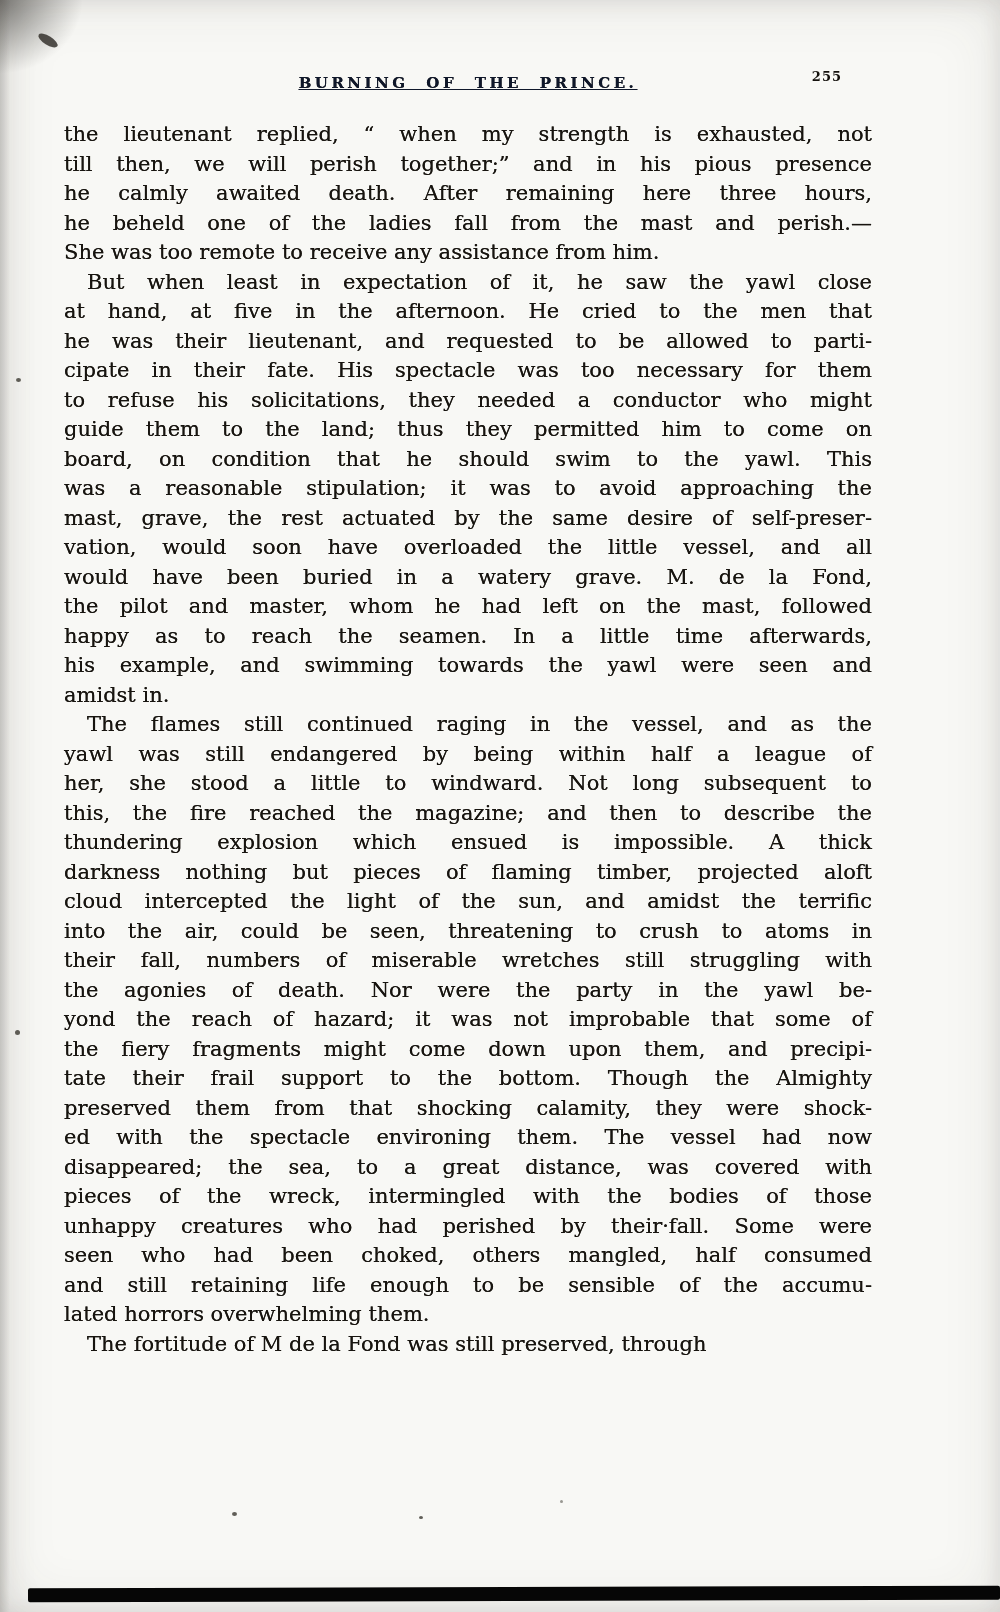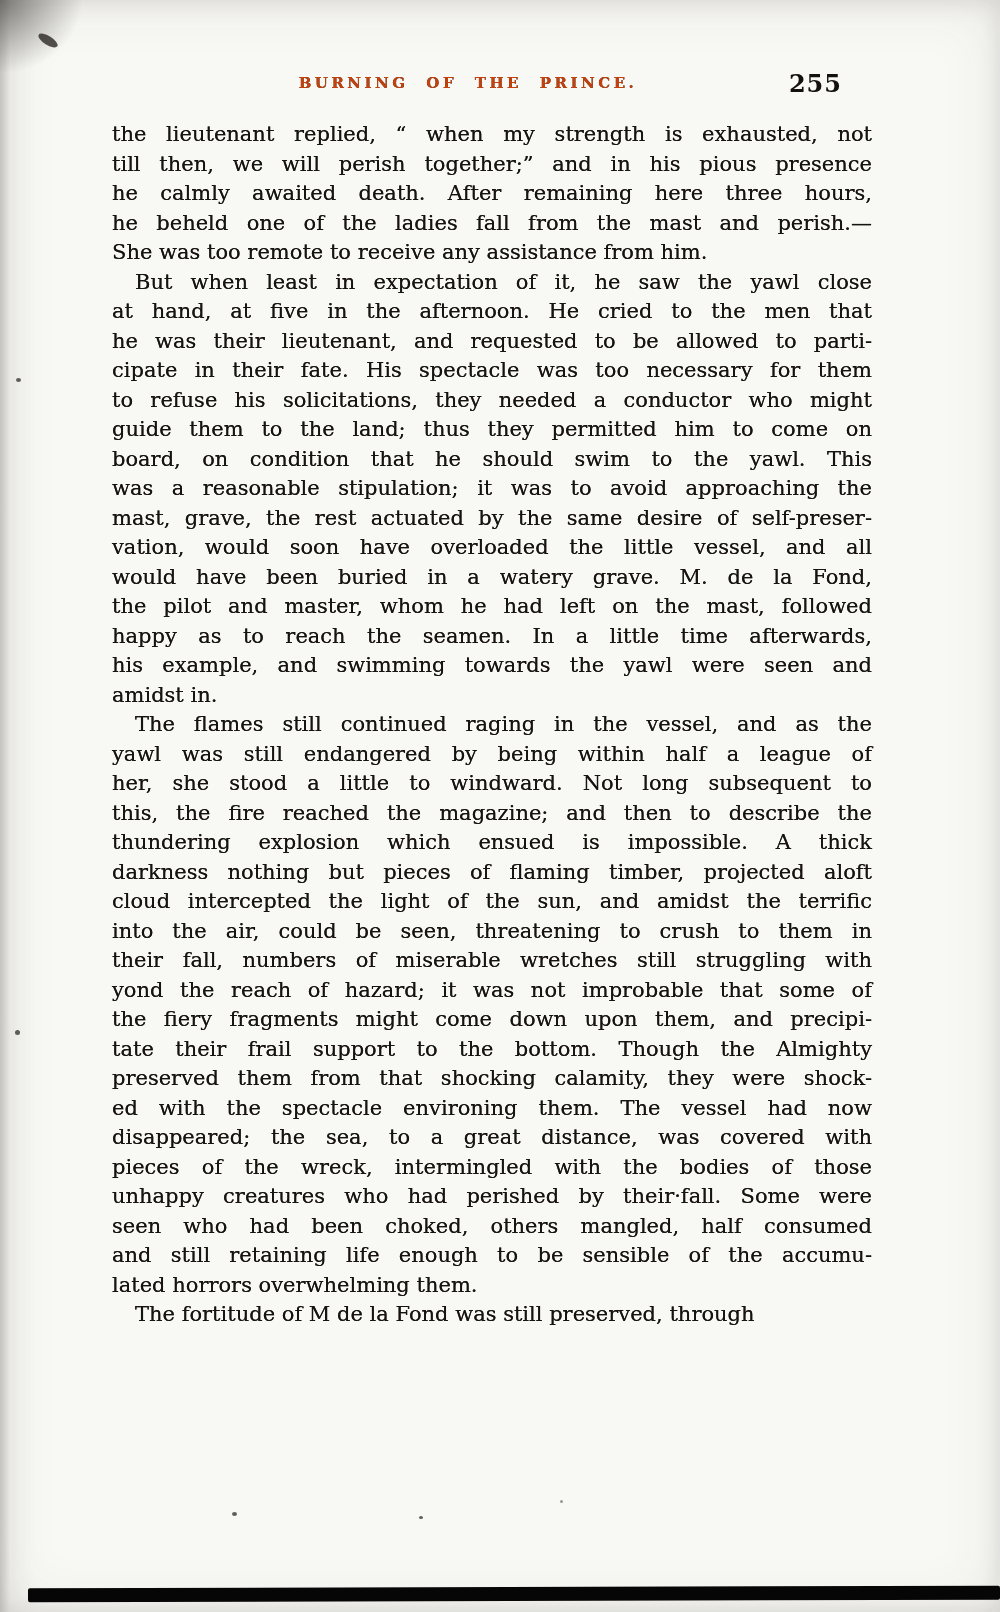--- a/index.html
+++ b/index.html
@@ -27,43 +27,43 @@
     position: relative;
     height: 26px;
   }
   .running-head {
     display: block;
     text-align: center;
     font-weight: bold;
     font-size: 15px;
     letter-spacing: 3.5px;
     word-spacing: 9px;
-    color: #c2410c;
+    color: #0f172a;
     text-shadow: 0 0 0.5px rgba(20,18,14,0.9);
+    text-decoration: underline;
   }
   .page-num {
     position: absolute;
     right: 30px;
     top: -5px;
     font-weight: bold;
-    font-size: 24px;
+    font-size: 13px;
     letter-spacing: 1px;
     color: #14110c;
   }
   .body-text {
     margin-top: 20px;
     font-size: 21px;
     line-height: 29.5px;
     text-shadow: 0 0 0.6px rgba(22,19,14,0.85);
   }
   .line {
     text-align: justify;
     text-align-last: justify;
     white-space: nowrap;
-    margin-left: 48px;
   }
   .line.last {
     text-align-last: left;
   }
   .line.indent {
     text-indent: 23px;
   }
   
   .artifact { position: absolute; pointer-events: none; }
   .bar-bottom {
@@ -137,22 +137,23 @@
           <div class="line last">amidst in.</div>
         </div>
       <div class="paragraph">
           <div class="line indent">The flames still continued raging in the vessel, and as the</div>
           <div class="line">yawl was still endangered by being within half a league of</div>
           <div class="line">her, she stood a little to windward.  Not long subsequent to</div>
           <div class="line">this, the fire reached the magazine; and then to describe the</div>
           <div class="line">thundering explosion which ensued is impossible.  A thick</div>
           <div class="line">darkness nothing but pieces of flaming timber, projected aloft</div>
           <div class="line">cloud intercepted the light of the sun, and amidst the terrific</div>
-          <div class="line">into the air, could be seen, threatening to crush to them in</div>
+          <div class="line">into the air, could be seen, threatening to crush to atoms in</div>
           <div class="line">their fall, numbers of miserable wretches still struggling with</div>
+          <div class="line">the agonies of death.  Nor were the party in the yawl be-</div>
           <div class="line">yond the reach of hazard; it was not improbable that some of</div>
           <div class="line">the fiery fragments might come down upon them, and precipi-</div>
           <div class="line">tate their frail support to the bottom.  Though the Almighty</div>
           <div class="line">preserved them from that shocking calamity, they were shock-</div>
           <div class="line">ed with the spectacle environing them.  The vessel had now</div>
           <div class="line">disappeared;  the sea, to a great distance, was covered with</div>
           <div class="line">pieces of the wreck, intermingled with the bodies of those</div>
           <div class="line">unhappy creatures who had perished by their·fall.  Some were</div>
           <div class="line">seen who had been choked, others mangled, half consumed</div>
           <div class="line">and still retaining life enough to be sensible of the accumu-</div>

